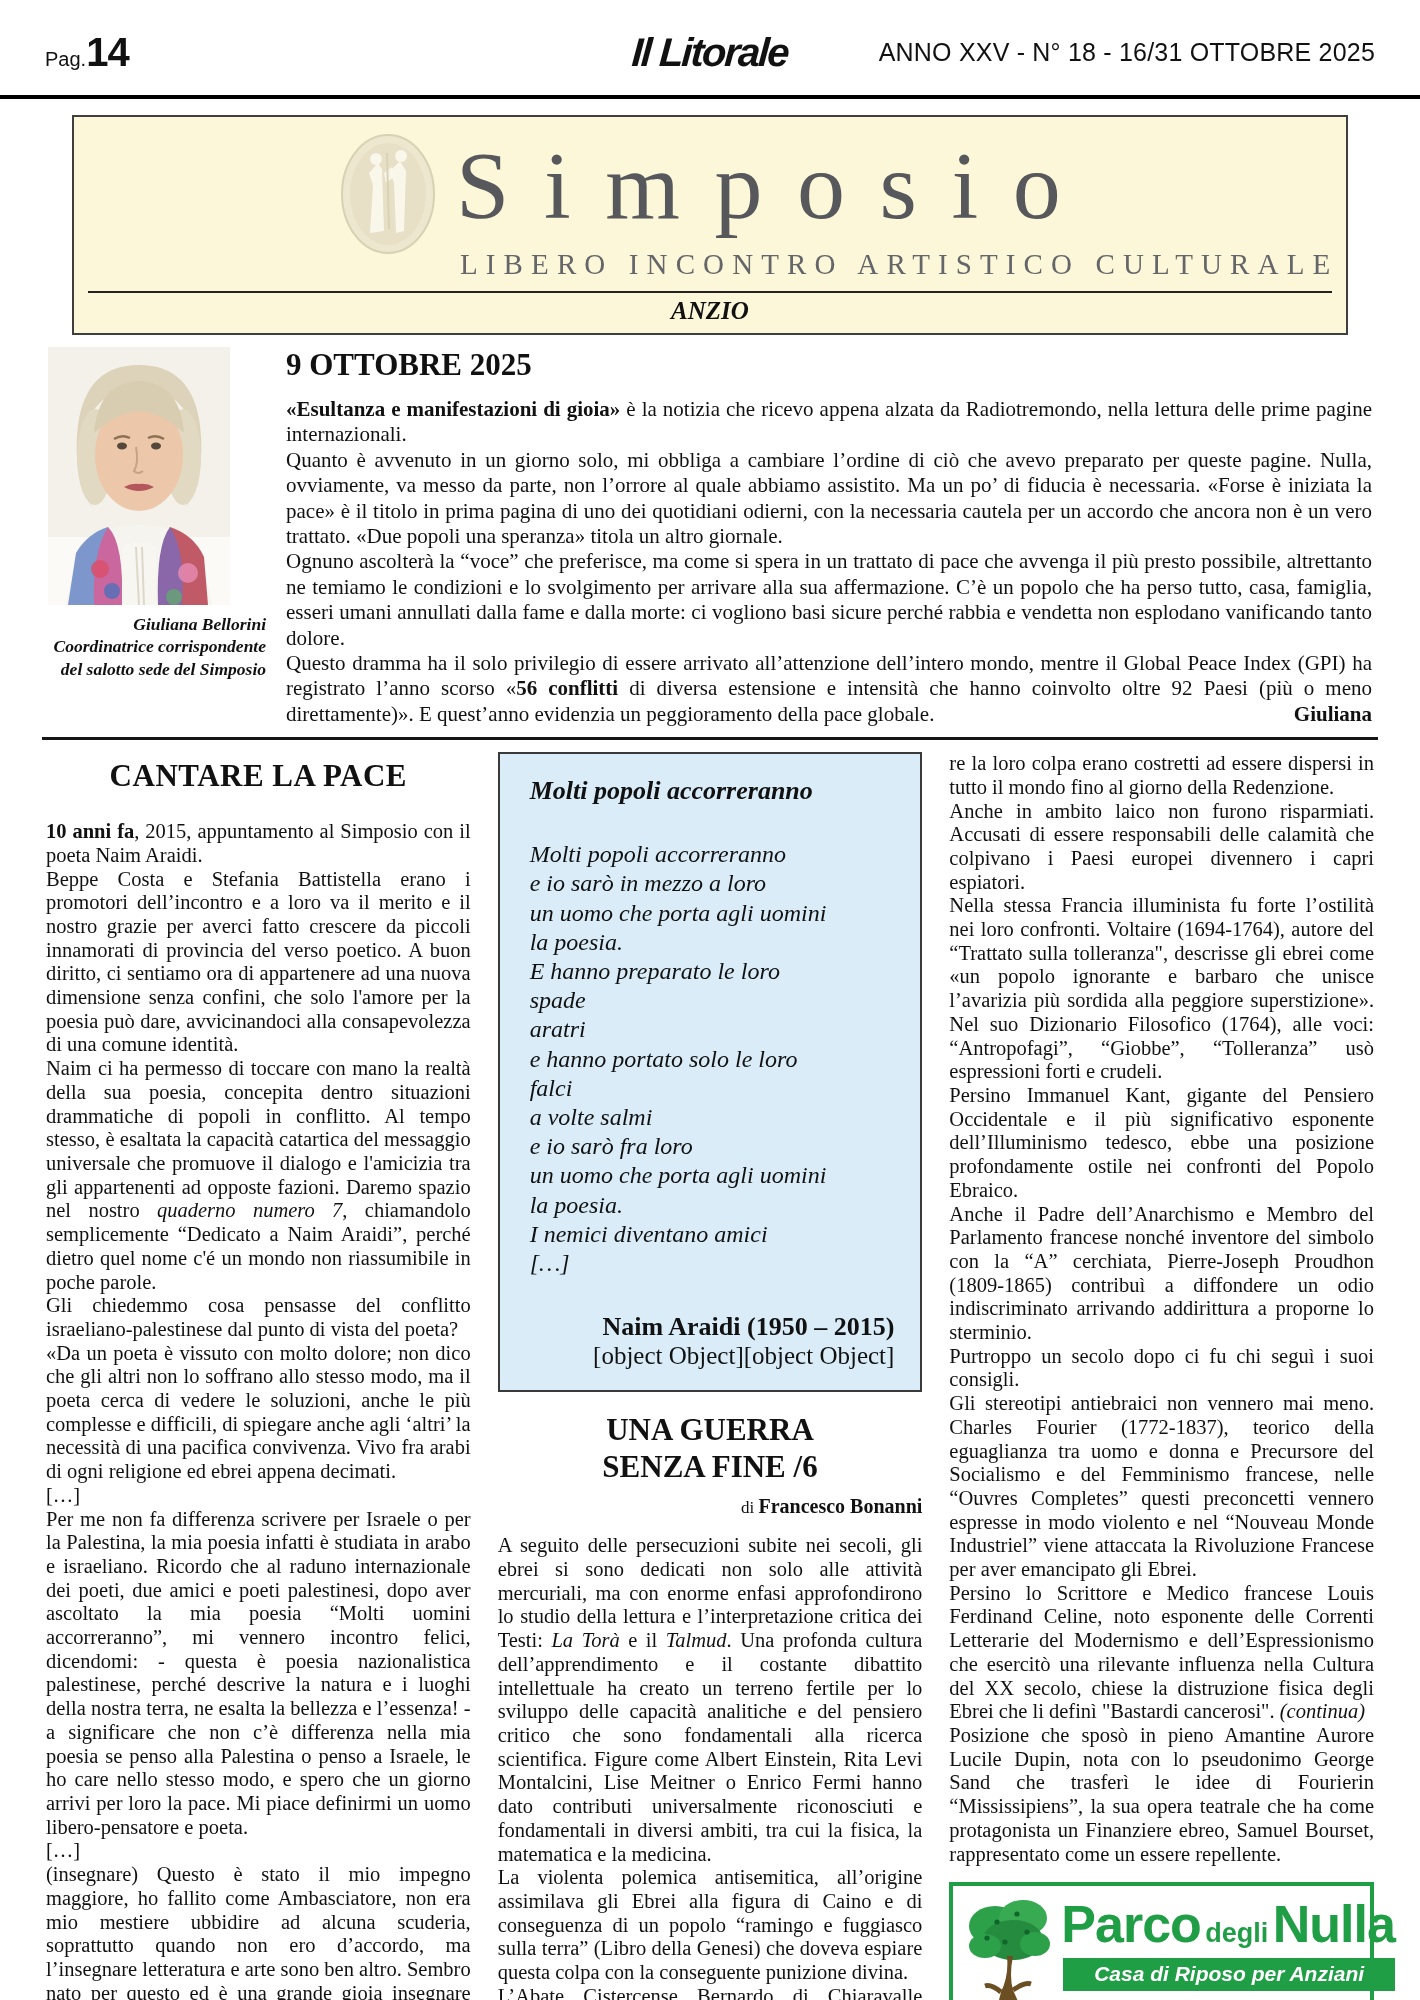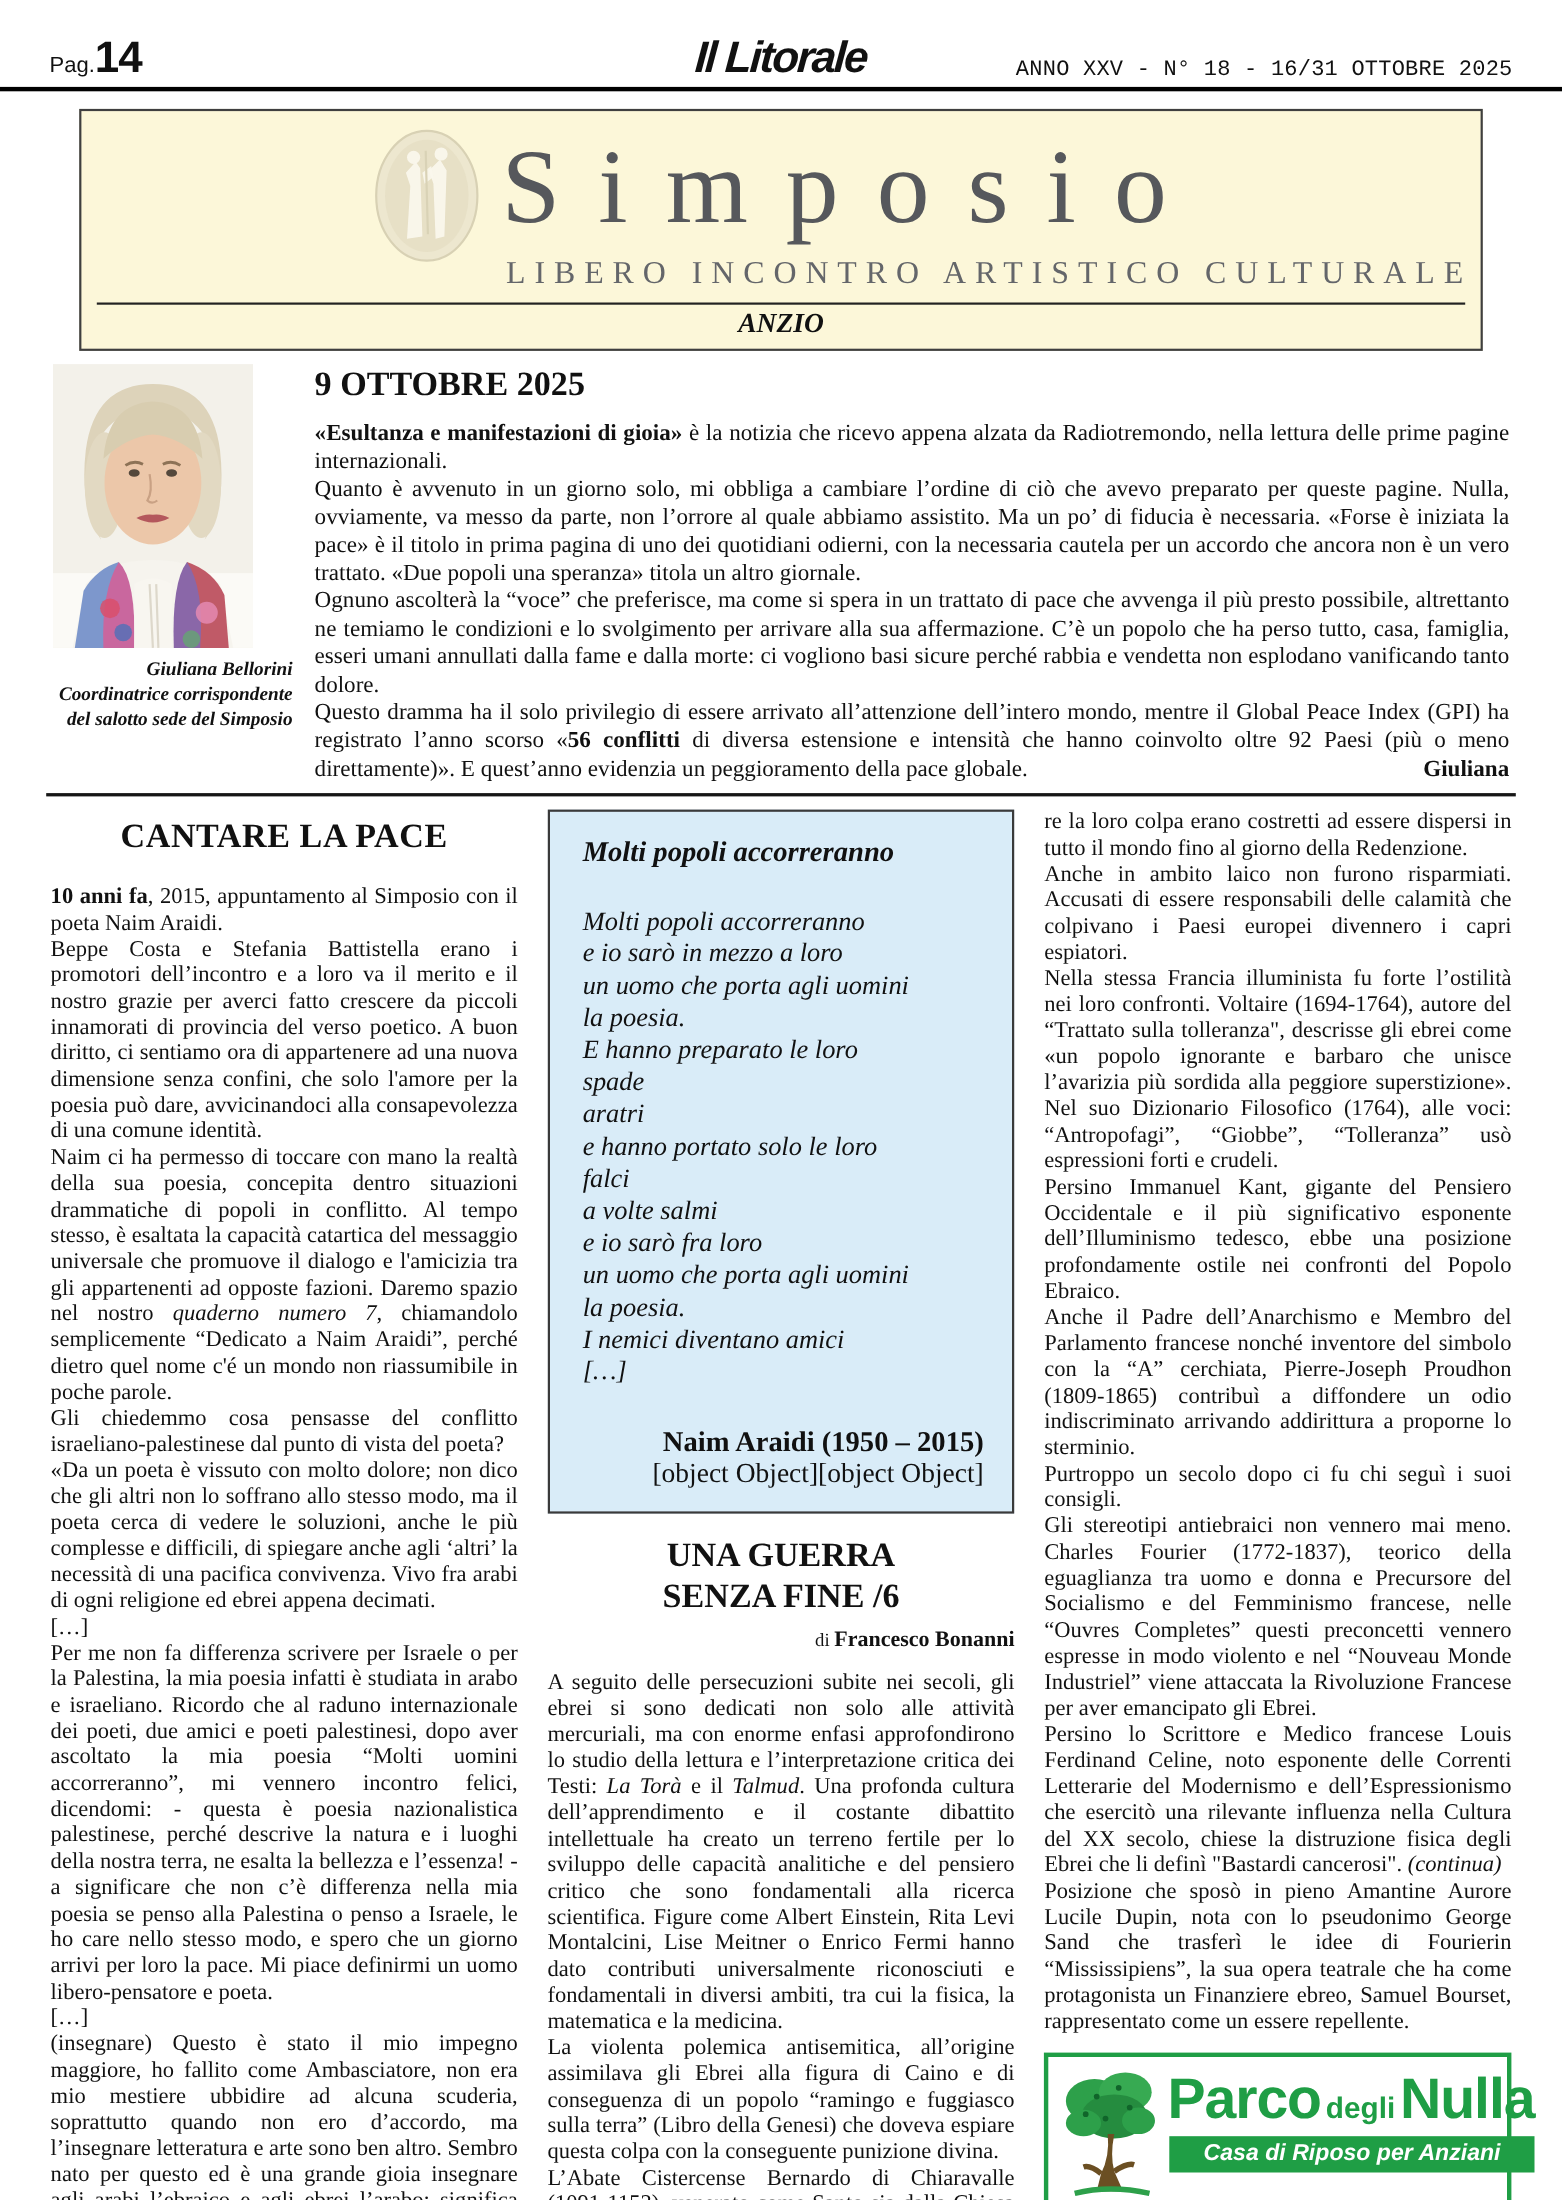--- a/index.html
+++ b/index.html
@@ -5,31 +5,31 @@
   * { margin:0; padding:0; box-sizing:border-box; }
   html,body { background:#fff; }
   body {
     width:1420px; height:2000px; overflow:hidden;
     font-family:"Liberation Serif", serif; color:#111;
   }
   .page { width:1420px; height:2000px; position:relative; background:#fff; }
 
   
   .masthead-row {
-    display:flex; align-items:flex-end;
-    padding:30px 45px 4px 45px;
+    display:flex; align-items:center;
+    padding:30px 45px 20px 45px;
     border-bottom:4px solid #000;
   }
   .mh-left { flex:1; font-family:"Liberation Sans", sans-serif; }
   .mh-pag { font-size:20px; }
   .mh-num { font-size:40px; font-weight:700; letter-spacing:-1px; }
   .mh-center { flex:0 0 auto; font-family:"Liberation Sans", sans-serif;
     font-size:40px; font-weight:700; font-style:italic; letter-spacing:-2px; transform:skewX(-4deg); }
-  .mh-right { flex:1; text-align:right; font-family:Liberation Mono, monospace;
-    font-size:20px; letter-spacing:0.2px; }
+  .mh-right { flex:1; text-align:right; font-family:Liberation Sans, sans-serif;
+    font-size:25px; letter-spacing:0.2px; }
 
   
   .banner {
     margin:16px 72px 0 72px;
     background:#fcf7d9;
     border:2px solid #3f3f3f;
     position:relative;
     padding-bottom:8px;
   }
   .banner-logo { position:absolute; left:266px; top:16px; }

